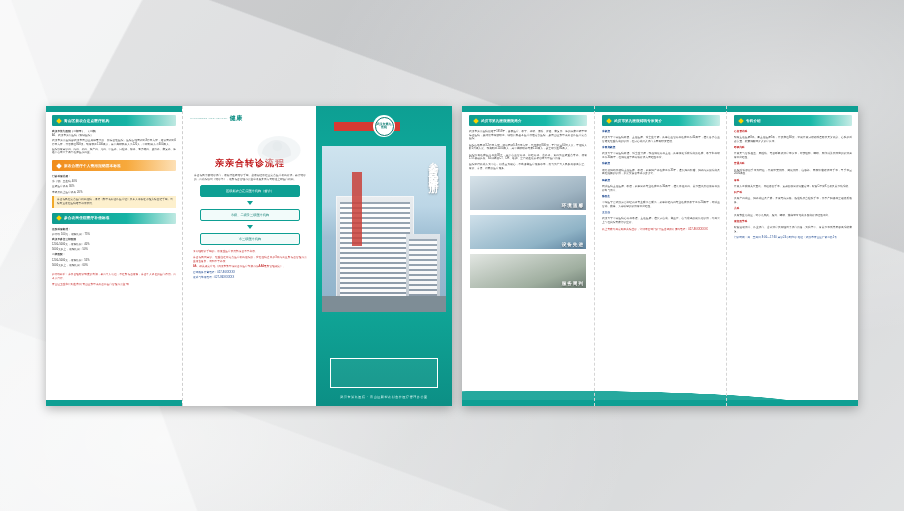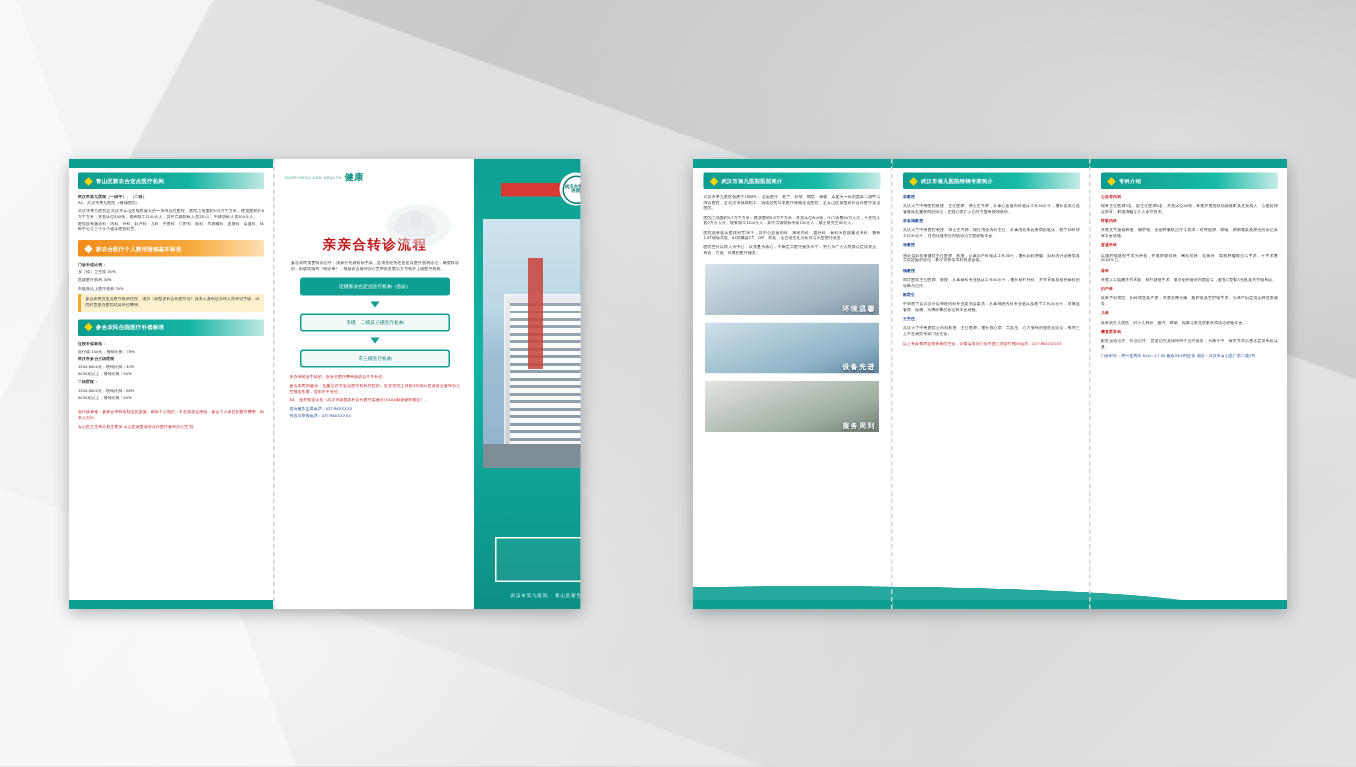--- a/index.html
+++ b/index.html
@@ -30,21 +30,21 @@
       radial-gradient(ellipse at 18% 86%,rgba(255,255,255,.55),rgba(255,255,255,0) 45%),
       radial-gradient(ellipse at 86% 18%,rgba(255,255,255,.5),rgba(255,255,255,0) 42%);
   }
 
   
   .sheet{
     position:absolute;top:106px;height:300px;background:#fff;
     box-shadow:0 3px 10px rgba(0,0,0,.28);
     overflow:hidden;
   }
-  #sheet-left{left:46px;width:341px;}
+  #sheet-left{left:46px;width:406px;}
   #sheet-right{left:462px;width:396px;}
 
   .panel{position:absolute;top:0;bottom:0;overflow:hidden;}
 
   
   .tealtop{position:absolute;left:0;right:0;top:0;height:6px;background:#0e9f93;}
   .tealbot{position:absolute;left:0;right:0;bottom:0;height:6px;background:#0e9f93;}
 
   
   .tiny{font-size:2.6px;line-height:1.42;color:#333;letter-spacing:.1px;text-align:justify;}

